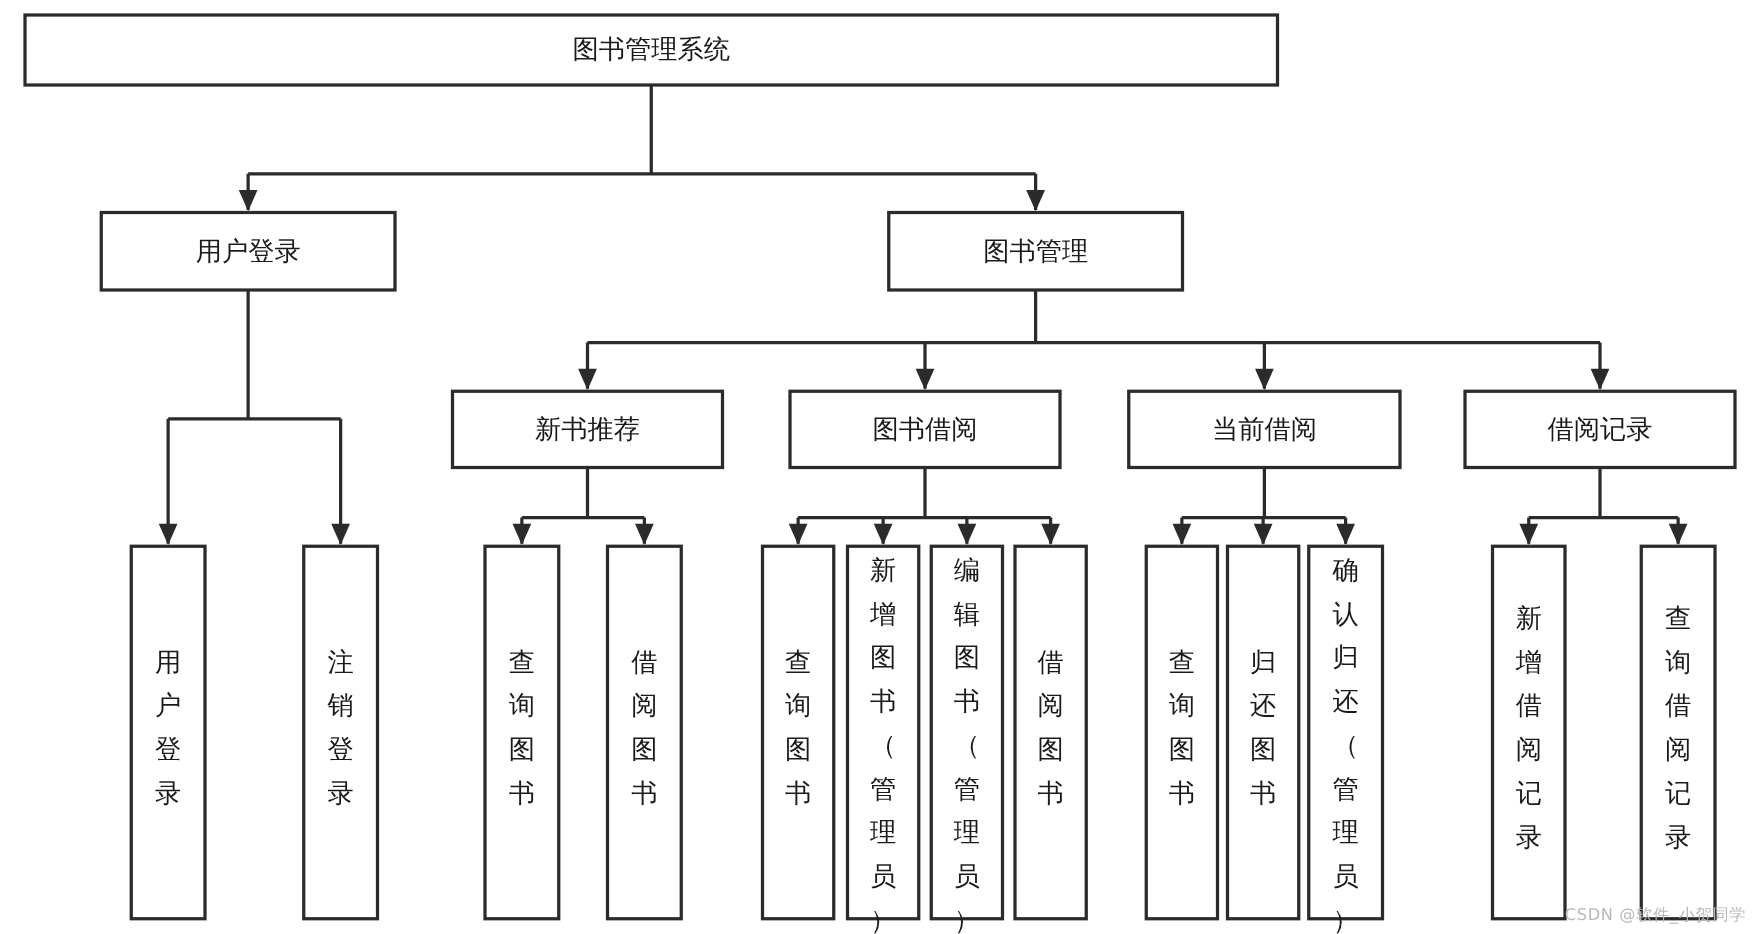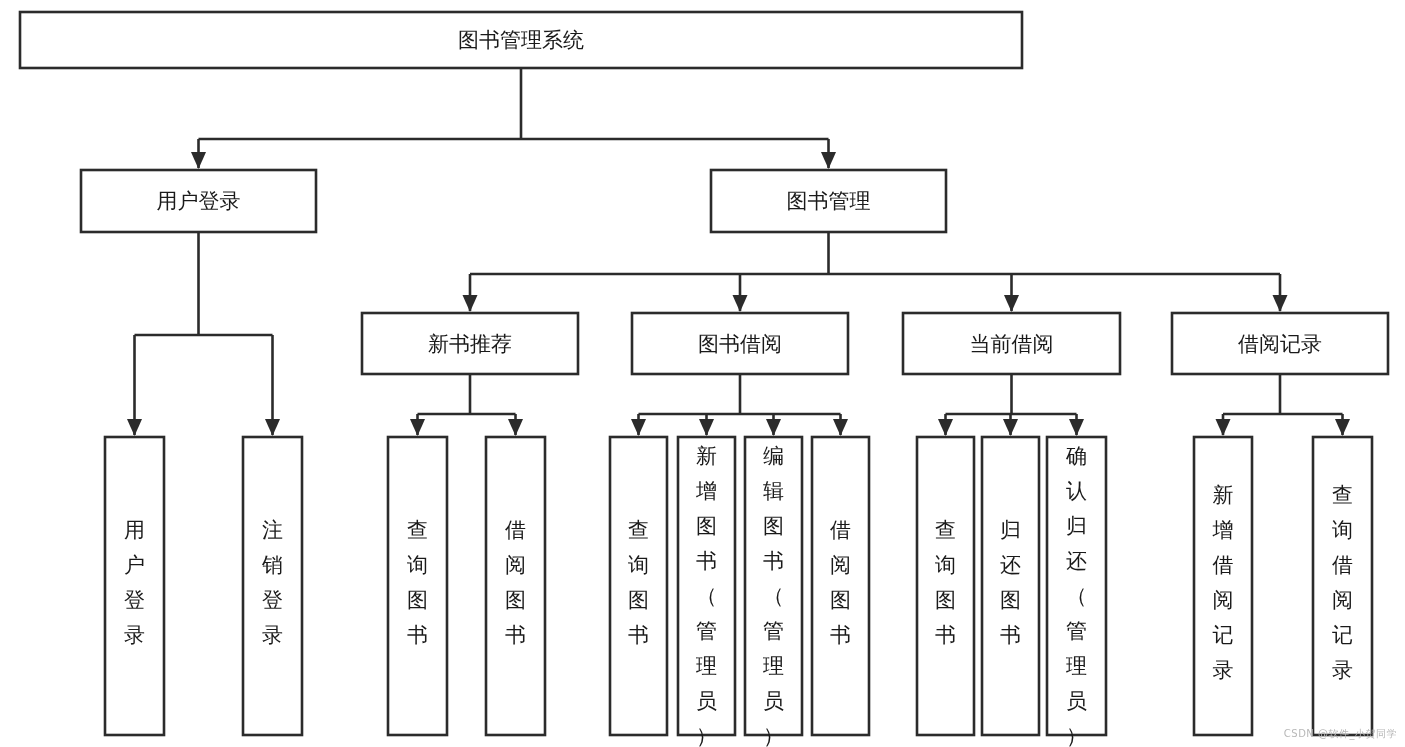--- a/index.html
+++ b/index.html
@@ -53,21 +53,21 @@
     fill: #1a1a1a;
     font-family: "DejaVu Sans", "Liberation Sans", sans-serif;
     font-size: 21px;
     text-anchor: middle;
   }
   .watermark {
     position: absolute;
     right: 8px;
     bottom: 6px;
     font-family: "DejaVu Sans", "Liberation Sans", sans-serif;
-    font-size: 10px;
+    font-size: 13px;
     color: #b8b8b8;
     letter-spacing: 0.5px;
     white-space: nowrap;
     user-select: none;
   }
 </style>
 </head>
 <body>
 
 <div id="diagram-root">

